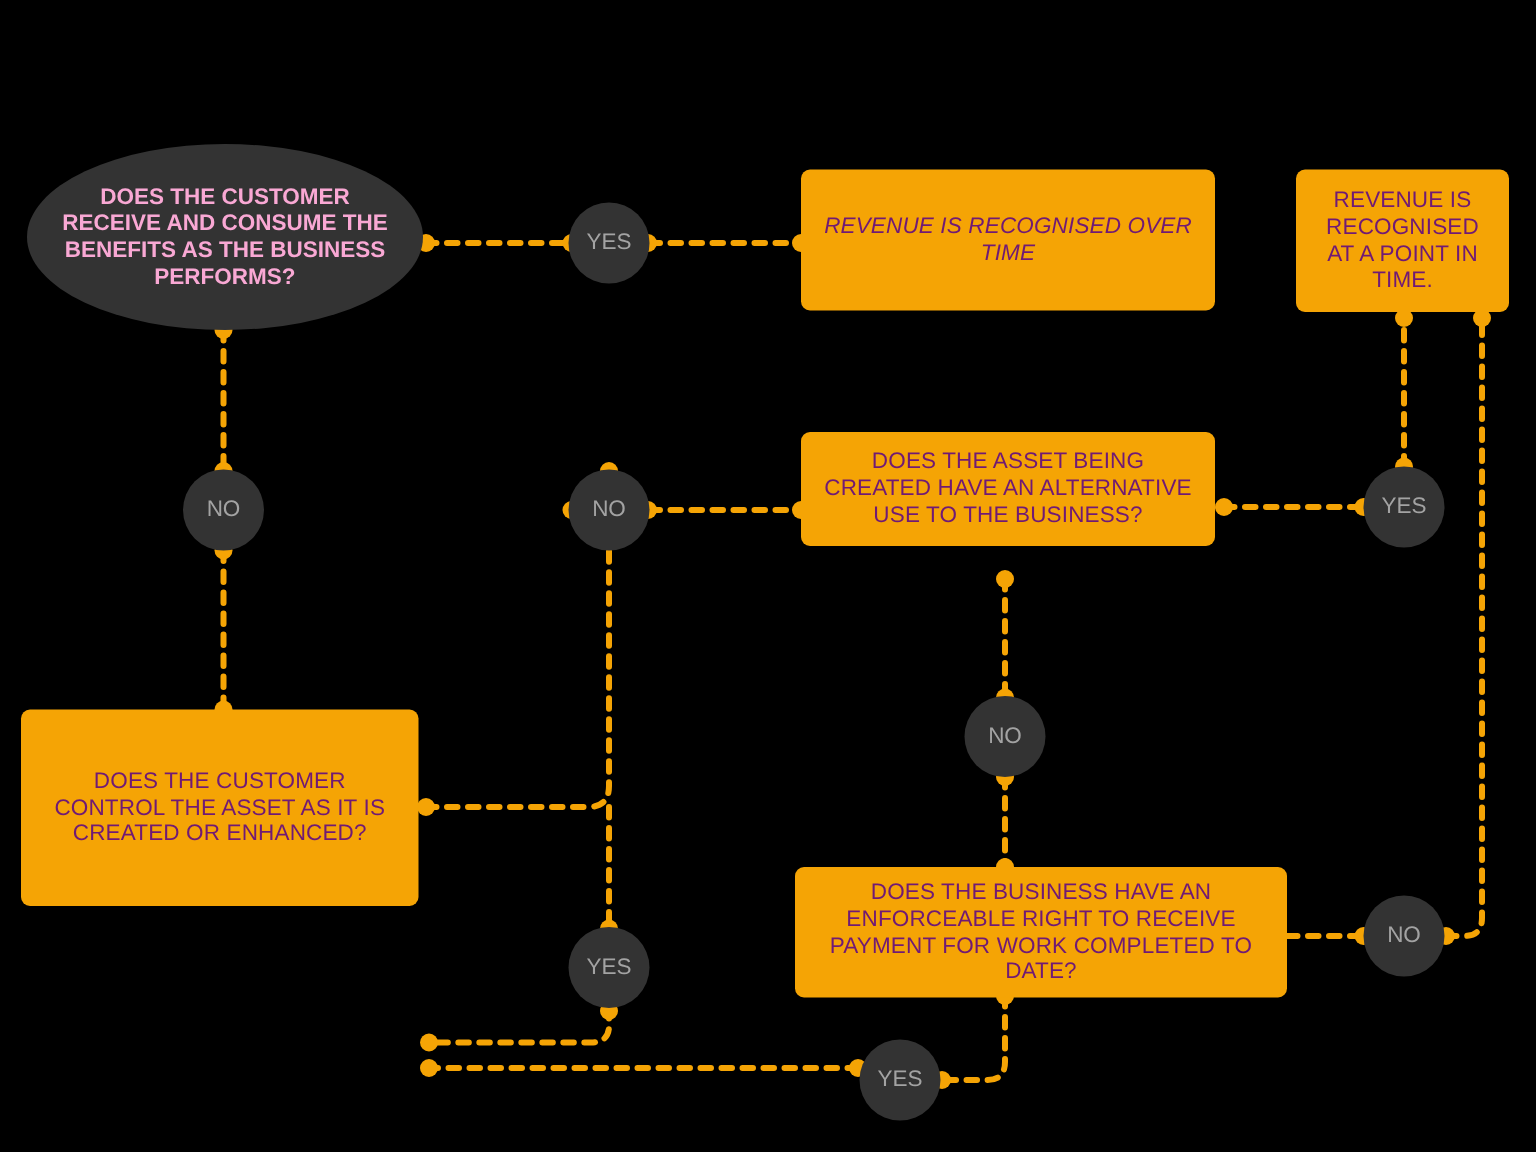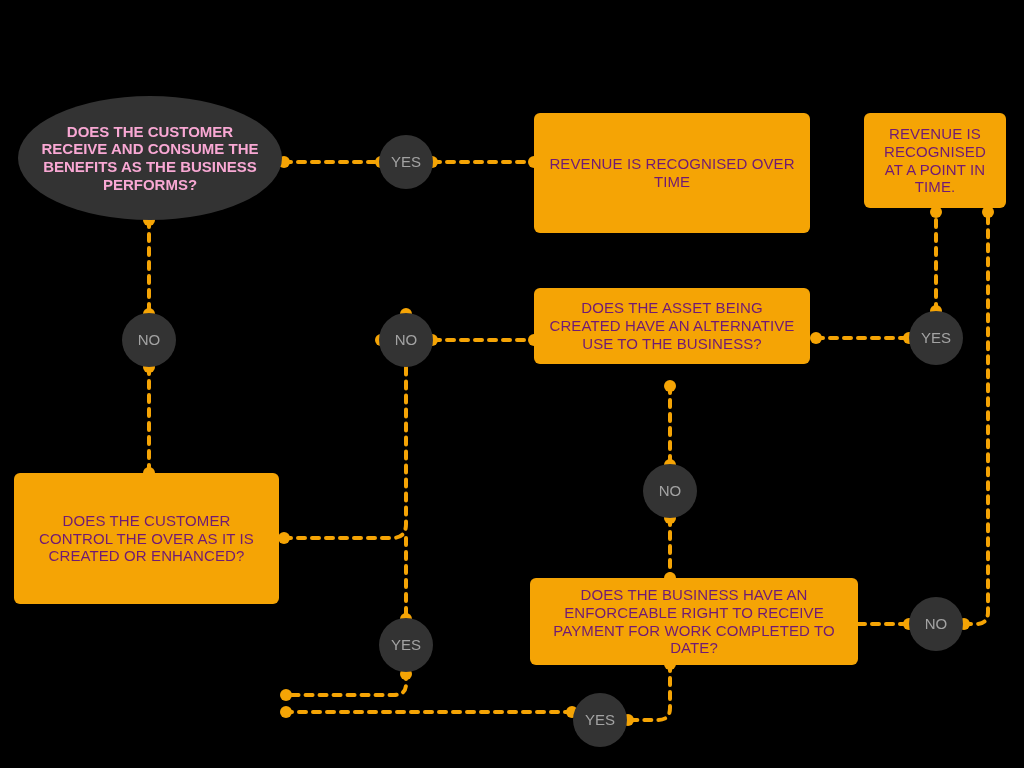--- a/index.html
+++ b/index.html
@@ -132,34 +132,34 @@
       <circle cx="628" cy="720" r="6"></circle>
       <circle cx="572" cy="712" r="6"></circle>
       <circle cx="286" cy="712" r="6"></circle>
     </g>
   </svg>
 
   <div class="node ellipse" style="left:18px; top:96px; width:264px; height:124px;">
     <span>DOES THE CUSTOMER RECEIVE AND CONSUME THE BENEFITS AS THE BUSINESS PERFORMS?</span>
   </div>
 
-  <div class="node box" style="left:534px; top:113px; width:276px; height:120px;">
+  <div class="node box" style="left:534px; top:113px; width:276px; height:94px;font-style:italic;">
     <span>REVENUE IS RECOGNISED OVER TIME</span>
   </div>
 
   <div class="node box" style="left:864px; top:113px; width:142px; height:95px;">
     <span>REVENUE IS RECOGNISED AT A POINT IN TIME.</span>
   </div>
 
   <div class="node box" style="left:534px; top:288px; width:276px; height:76px;">
     <span>DOES THE ASSET BEING CREATED HAVE AN ALTERNATIVE USE TO THE BUSINESS?</span>
   </div>
 
   <div class="node box" style="left:14px; top:473px; width:265px; height:131px;">
-    <span>DOES THE CUSTOMER CONTROL THE OVER AS IT IS CREATED OR ENHANCED?</span>
+    <span>DOES THE CUSTOMER CONTROL THE ASSET AS IT IS CREATED OR ENHANCED?</span>
   </div>
 
   <div class="node box" style="left:530px; top:578px; width:328px; height:87px;">
     <span>DOES THE BUSINESS HAVE AN ENFORCEABLE RIGHT TO RECEIVE PAYMENT FOR WORK COMPLETED TO DATE?</span>
   </div>
 
 
   <div class="node badge" style="left:379px; top:135px; width:54px; height:54px;">
     <span>YES</span>
   </div>

